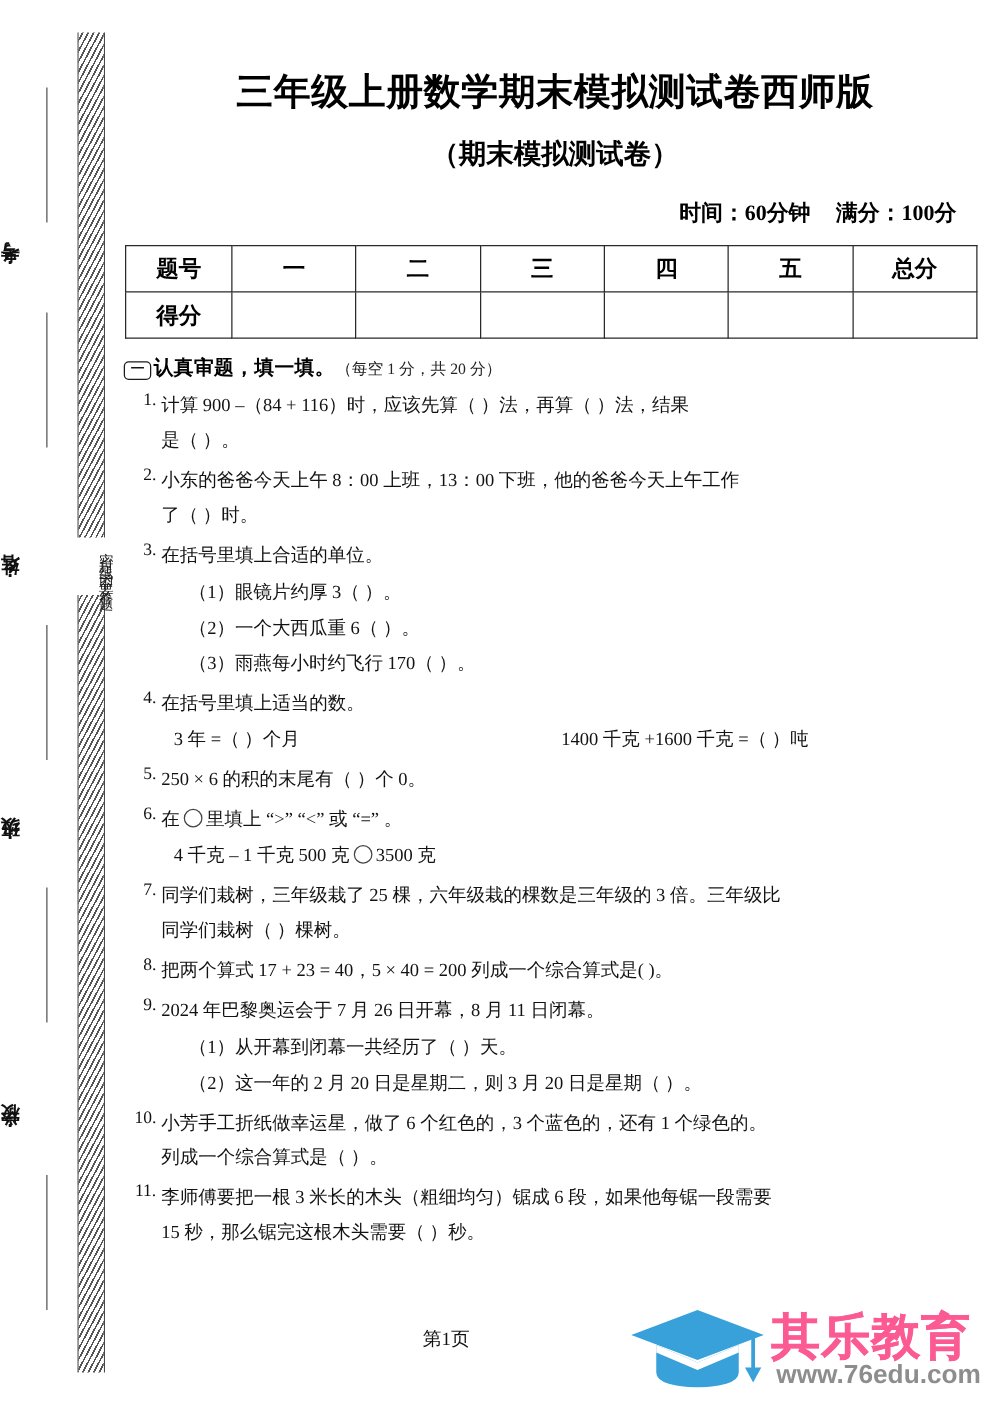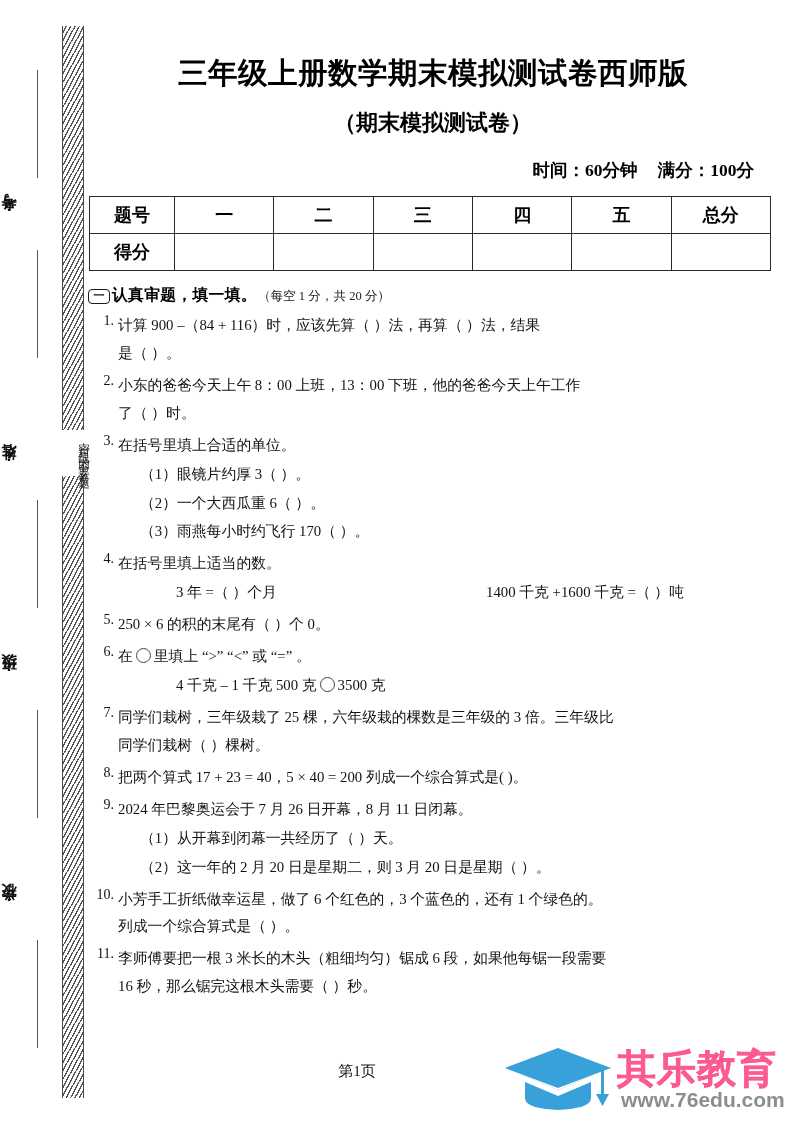--- a/index.html
+++ b/index.html
@@ -80,21 +80,21 @@
   .info-rule {
     position: absolute;
     left: 37px;
     width: 1px;
     background: #555;
   }
 
   
   #paper {
     position: absolute;
-    left: 84px;
+    left: 95px;
     top: 0;
     width: 698px;
     height: 1102px;
   }
 
   .title-main {
     margin: 0;
     padding-top: 54px;
     text-align: center;
     font-size: 29.5px;
@@ -210,21 +210,21 @@
     display: block;
     margin-top: 6px;
     padding-left: 22px;
   }
 
   .two-col {
     display: flex;
     margin-top: 6px;
     padding-left: 10px;
   }
-  .two-col > span:first-child { width: 310px; flex: 0 0 310px; margin-left: 48px; }
+  .two-col > span:first-child { width: 310px; flex: 0 0 310px; }
 
   .circ {
     display: inline-block;
     width: 13px;
     height: 13px;
     border: 1.2px solid #444;
     border-radius: 50%;
     vertical-align: -2px;
     margin: 0 3px;
   }
@@ -424,21 +424,21 @@
       <div class="q-body">
         <span class="q-line">小芳手工折纸做幸运星，做了 6 个红色的，3 个蓝色的，还有 1 个绿色的。</span>
         <span class="q-line">列成一个综合算式是（       ）。</span>
       </div>
     </div>
 
     <div class="q">
       <div class="q-num">11.</div>
       <div class="q-body">
         <span class="q-line">李师傅要把一根 3 米长的木头（粗细均匀）锯成 6 段，如果他每锯一段需要</span>
-        <span class="q-line">16 秒，那么锯完这根木头需要（       ）秒。</span>
+        <span class="q-line">15 秒，那么锯完这根木头需要（       ）秒。</span>
       </div>
     </div>
 
   </div>
 </div>
 
 <div class="page-no">第1页</div>
 
 <div id="logo">
   <svg class="logo-cap" viewBox="0 0 110 64" xmlns="http://www.w3.org/2000/svg">

